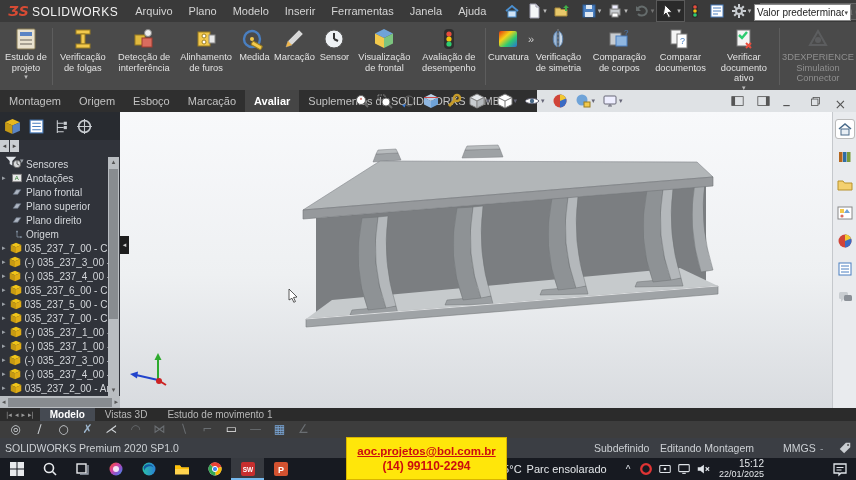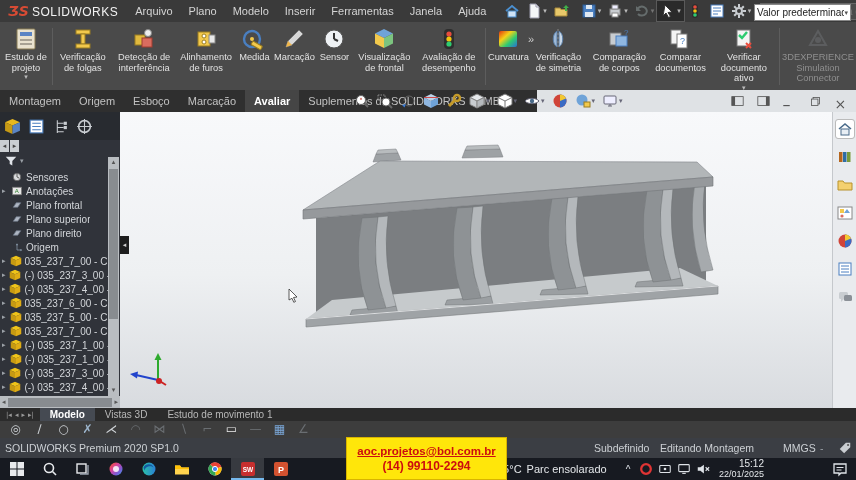--- a/index.html
+++ b/index.html
@@ -68,21 +68,21 @@
   
   #main { position:absolute; left:0; top:112px; width:856px; height:296px; }
   #tree-panel { position:absolute; left:0; top:0; width:120px; height:296px; background:#30333a; overflow:hidden; }
   #tree-header { height:28px; background:#282b30; display:flex; align-items:center; gap:7px; padding:0 4px; }
   .thtab { width:17px; height:17px; }
   #tree-pager { margin-left:auto; display:flex; gap:1px; }
   .pgbtn { width:9px; height:12px; background:#caced2; color:#444; font-size:7px;
     display:flex; align-items:center; justify-content:center; }
   #filter-row { height:17px; display:flex; align-items:center; padding:0 4px; gap:2px; }
   #filter-row .fd { font-size:7px; color:#9aa0a6; }
-  #tree-list { position:absolute; left:0; top:58px; width:108px; height:239px; overflow:hidden; }
+  #tree-list { position:absolute; left:0; top:45px; width:108px; height:239px; overflow:hidden; }
   .trow { display:flex; align-items:center; height:14px; padding-left:2px; color:#d3d6da; font-size:10px; white-space:nowrap; }
   .trow .caret { visibility:hidden; width:9px; font-size:7px; color:#9aa0a6; }
   .trow .caret.show { visibility:visible; }
   .trow .ticon { width:12px; height:12px; margin-right:3px; flex:none; }
   .trow .tlabel { overflow:hidden; }
   #vscroll { position:absolute; right:1px; top:45px; width:11px; height:239px; background:#b9bdc1; }
   #vscroll .arr { height:11px; text-align:center; font-size:7px; color:#555; line-height:11px; }
   #vscroll .thumb { position:absolute; left:1px; top:12px; width:9px; height:150px; background:#888c90; }
   #vscroll .arr.dn { position:absolute; bottom:0; left:0; right:0; }
   #hscroll { position:absolute; left:0; bottom:0; width:120px; height:12px; background:#b9bdc1;

